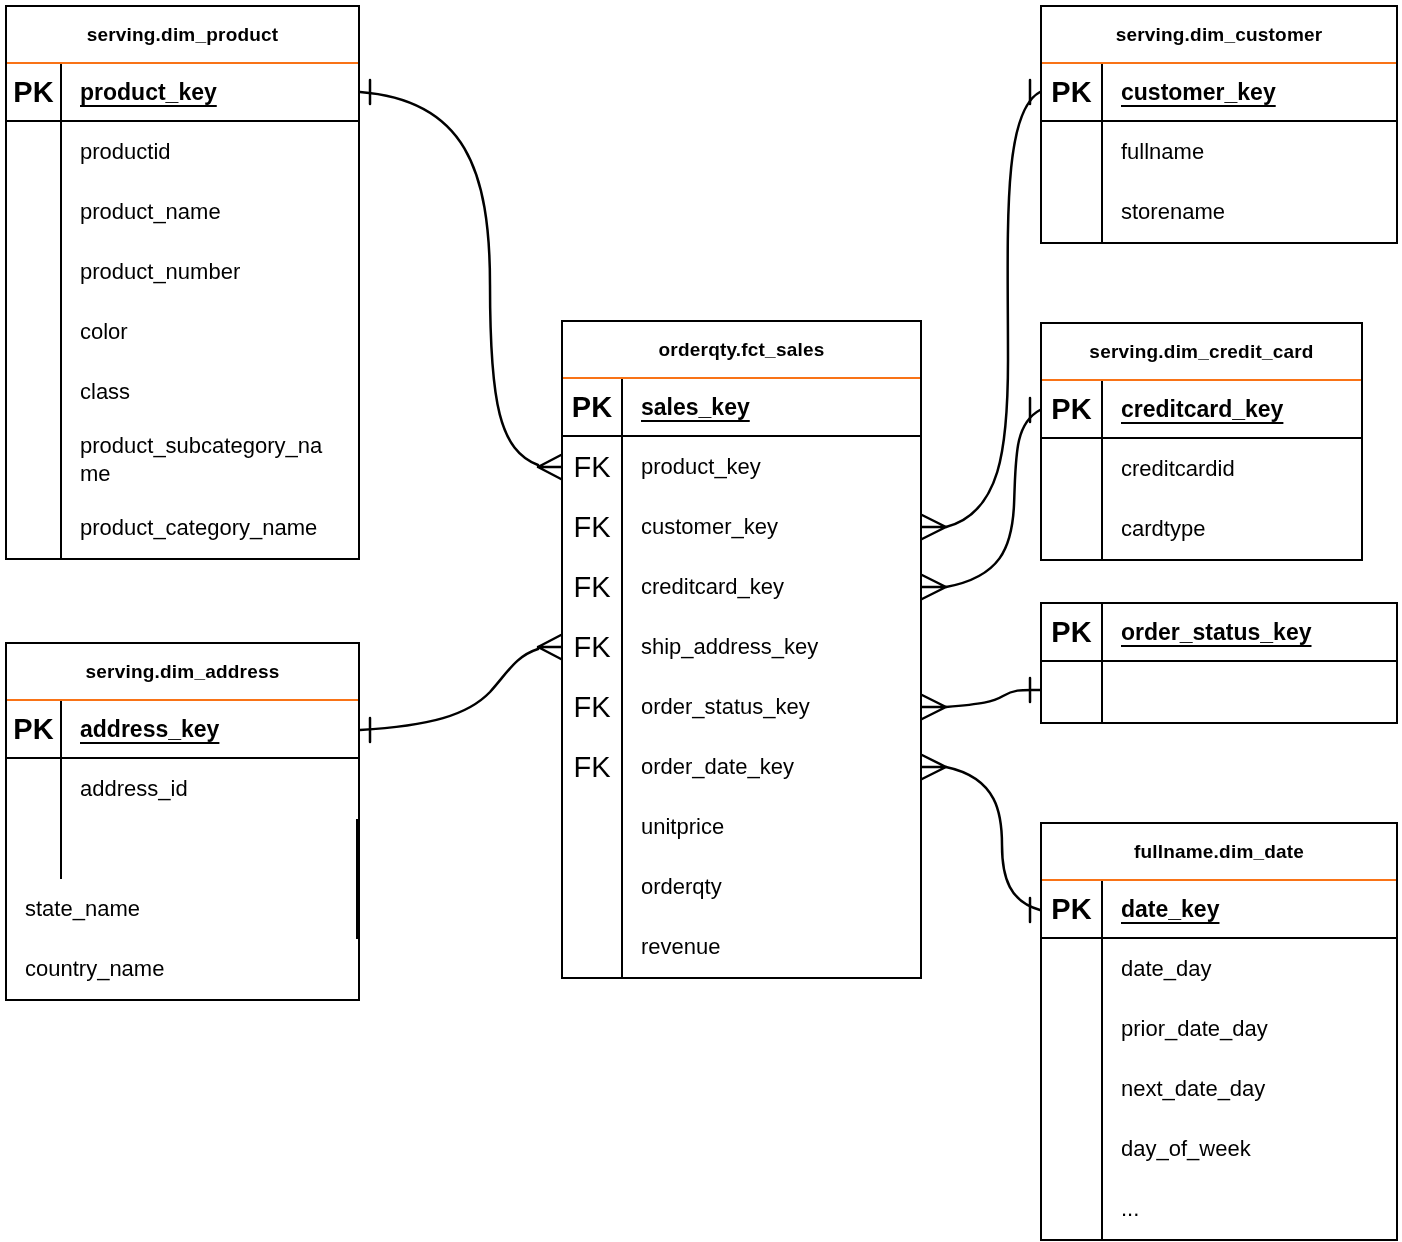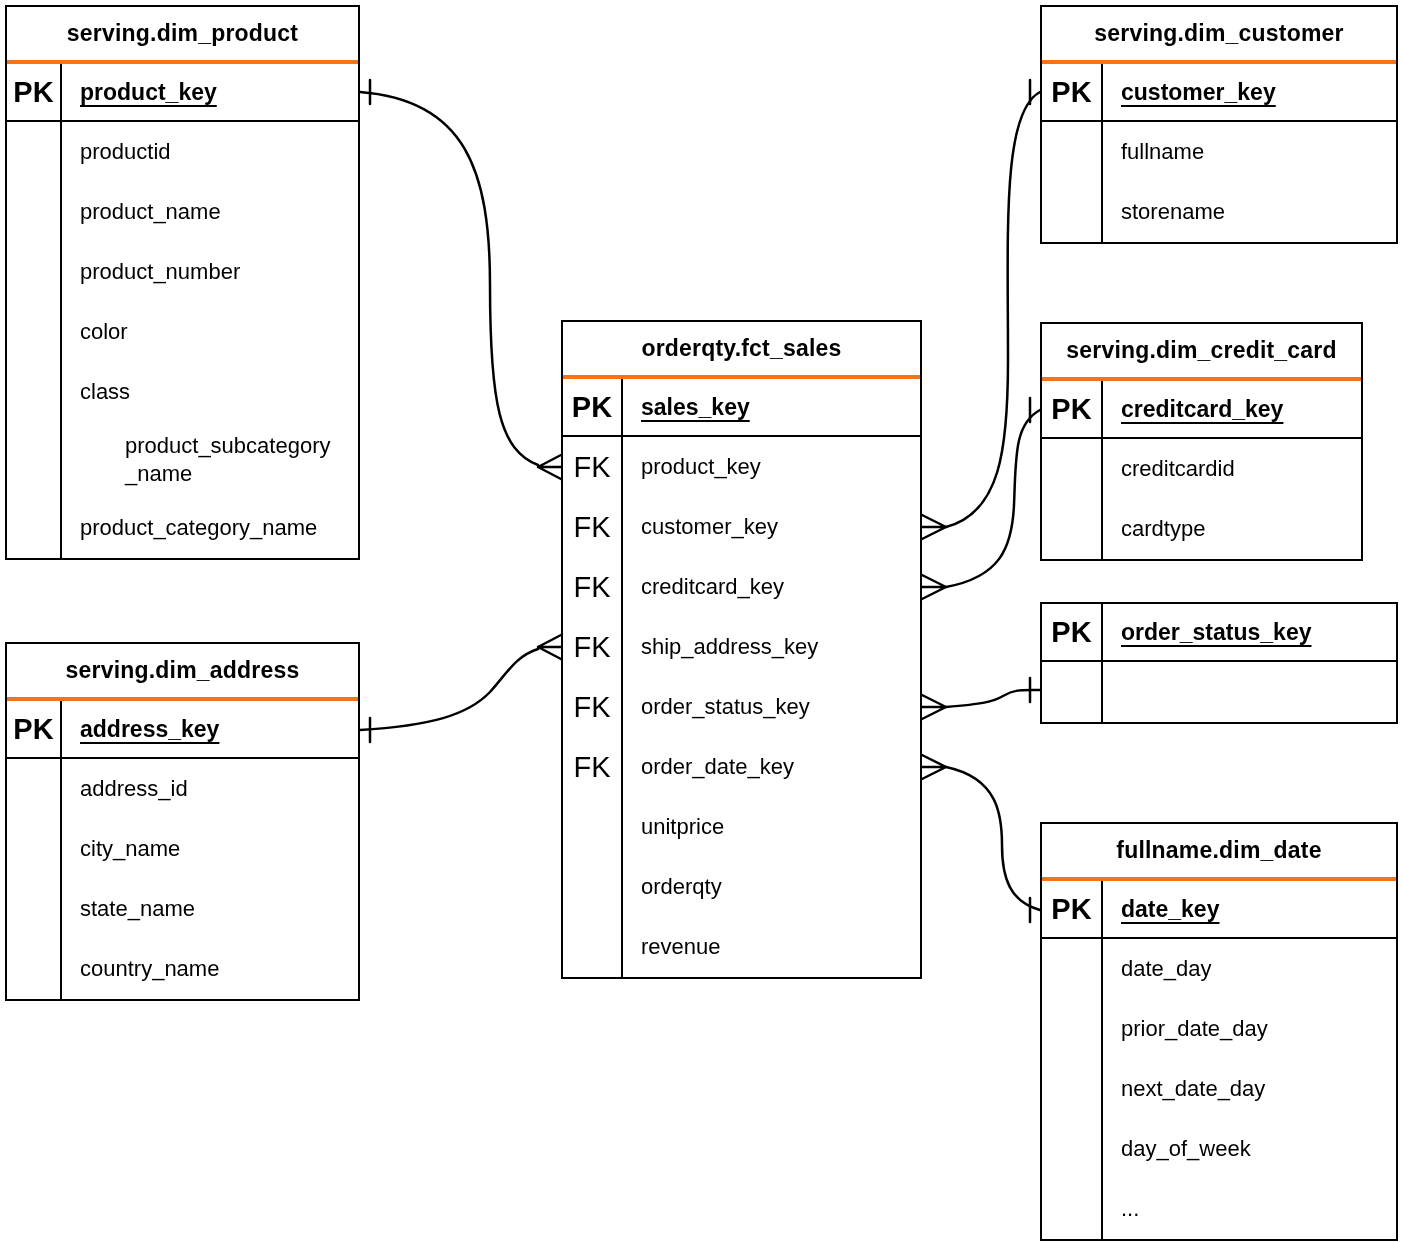--- a/index.html
+++ b/index.html
@@ -14,26 +14,26 @@
   }
   svg.wires { position: absolute; left: 0; top: 0; pointer-events: none; }
 
   .tbl {
     position: absolute;
     border: 2px solid #000;
     background: #fff;
   }
   .tbl-title {
     height: 57px;
-    border-bottom: 4px solid #f97316;
+    border-bottom: 2px solid #f97316;
     display: flex;
     align-items: center;
     justify-content: center;
     font-weight: bold;
-    font-size: 23px;
+    font-size: 19px;
     letter-spacing: 0.2px;
   }
   .grid { display: grid; }
   .kc {
     border-right: 2px solid #000;
     display: flex;
     align-items: center;
     justify-content: center;
     font-size: 29px;
   }
@@ -52,21 +52,20 @@
     text-decoration-thickness: 2px;
     text-underline-offset: 5px;
   }
   .row60 { height: 60px; }
   .row76 { height: 76px; }
   .wrapfield {
     line-height: 1.28;
     overflow-wrap: anywhere;
     word-break: break-all;
     padding-right: 25px;
-    margin-left: 45px;
   }
 </style>
 </head>
 <body>
 
 <div class="canvas">
 
   <svg class="wires" width="1402" height="1242" viewBox="0 0 1402 1242">
     <g stroke="#000000" stroke-width="2.5" fill="none" stroke-linecap="round">
       <g>
@@ -195,21 +194,20 @@
   <div class="tbl" style="left:5px; top:642px; width:355px;">
     <div class="tbl-title">serving.dim_address</div>
     <div class="grid" style="grid-template-columns:55px 1fr;">
       <div class="kc bold pkr">PK</div>
       <div class="fc pkr">
           <span class="pkname">address_key</span>
         </div>
       <div class="kc row60"></div>
       <div class="fc row60">address_id</div>
       <div class="kc row60"></div>
-      <div class="fc row60">city_name</div>
       <div class="kc row60"></div>
       <div class="fc row60">state_name</div>
       <div class="kc row60"></div>
       <div class="fc row60">country_name</div>
     </div>
   </div>
 
   <div class="tbl" style="left:1040px; top:822px; width:358px;">
     <div class="tbl-title">fullname.dim_date</div>
     <div class="grid" style="grid-template-columns:61px 1fr;">

